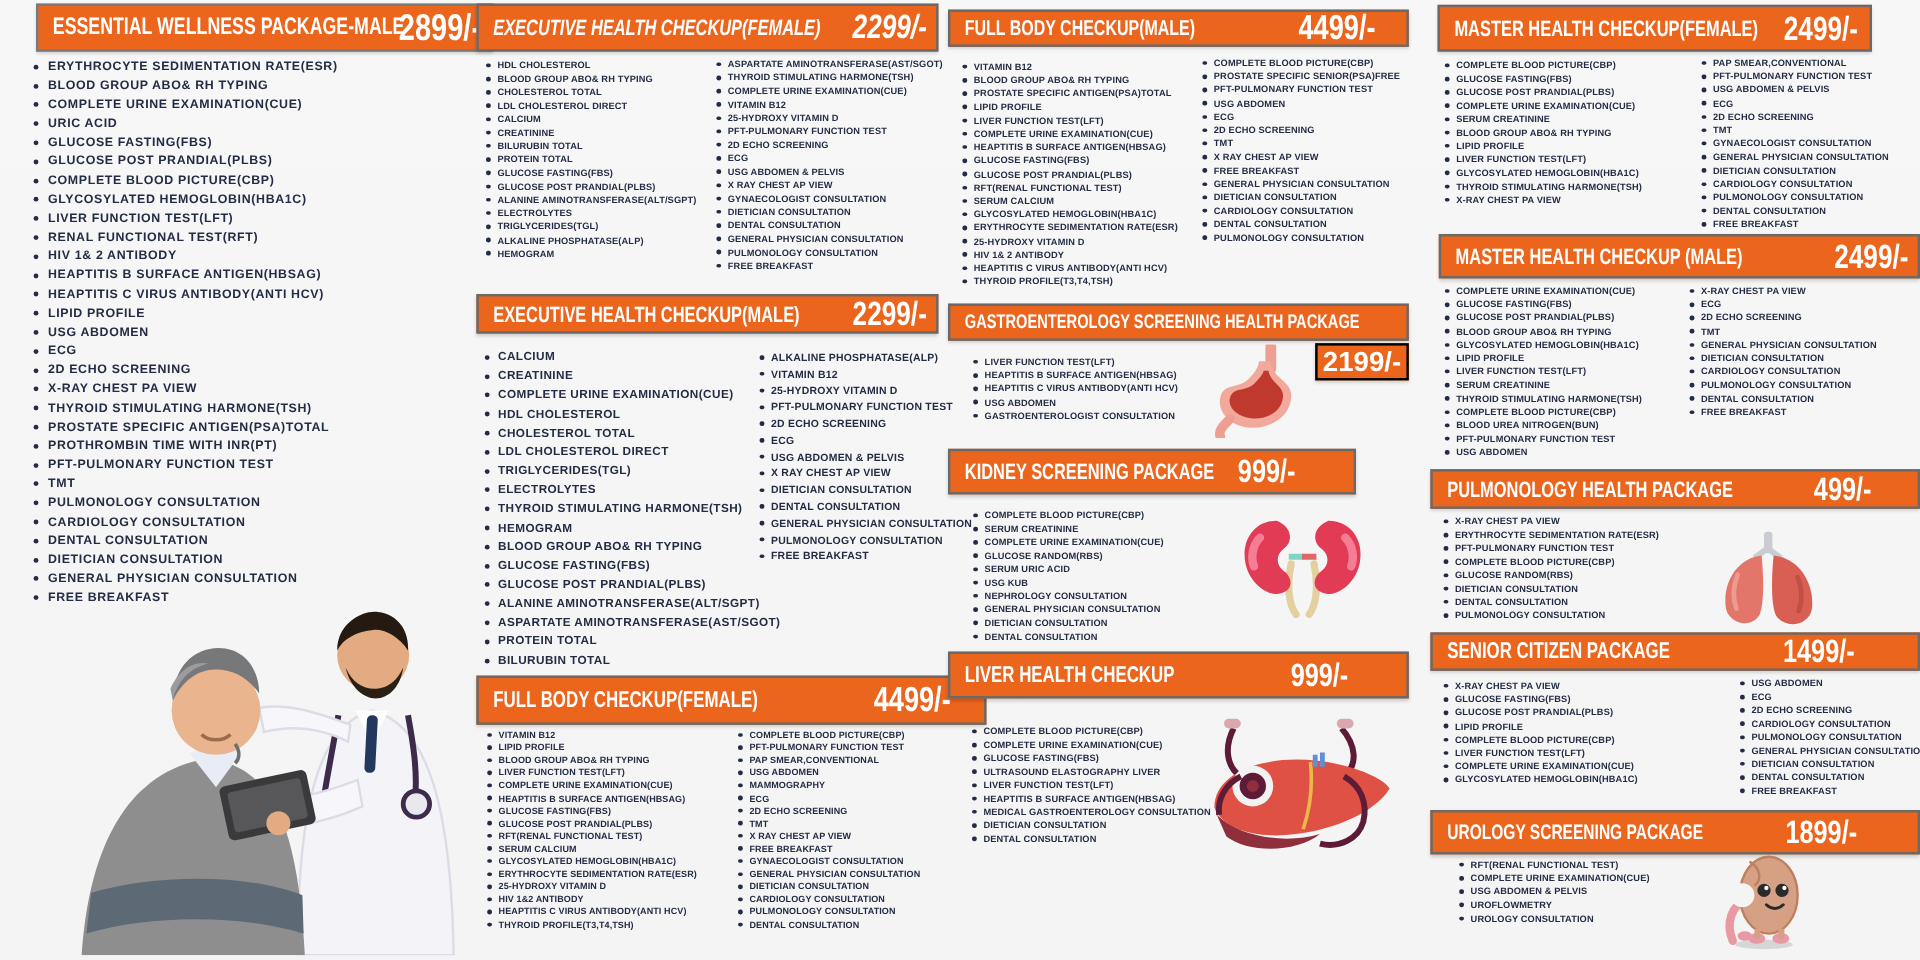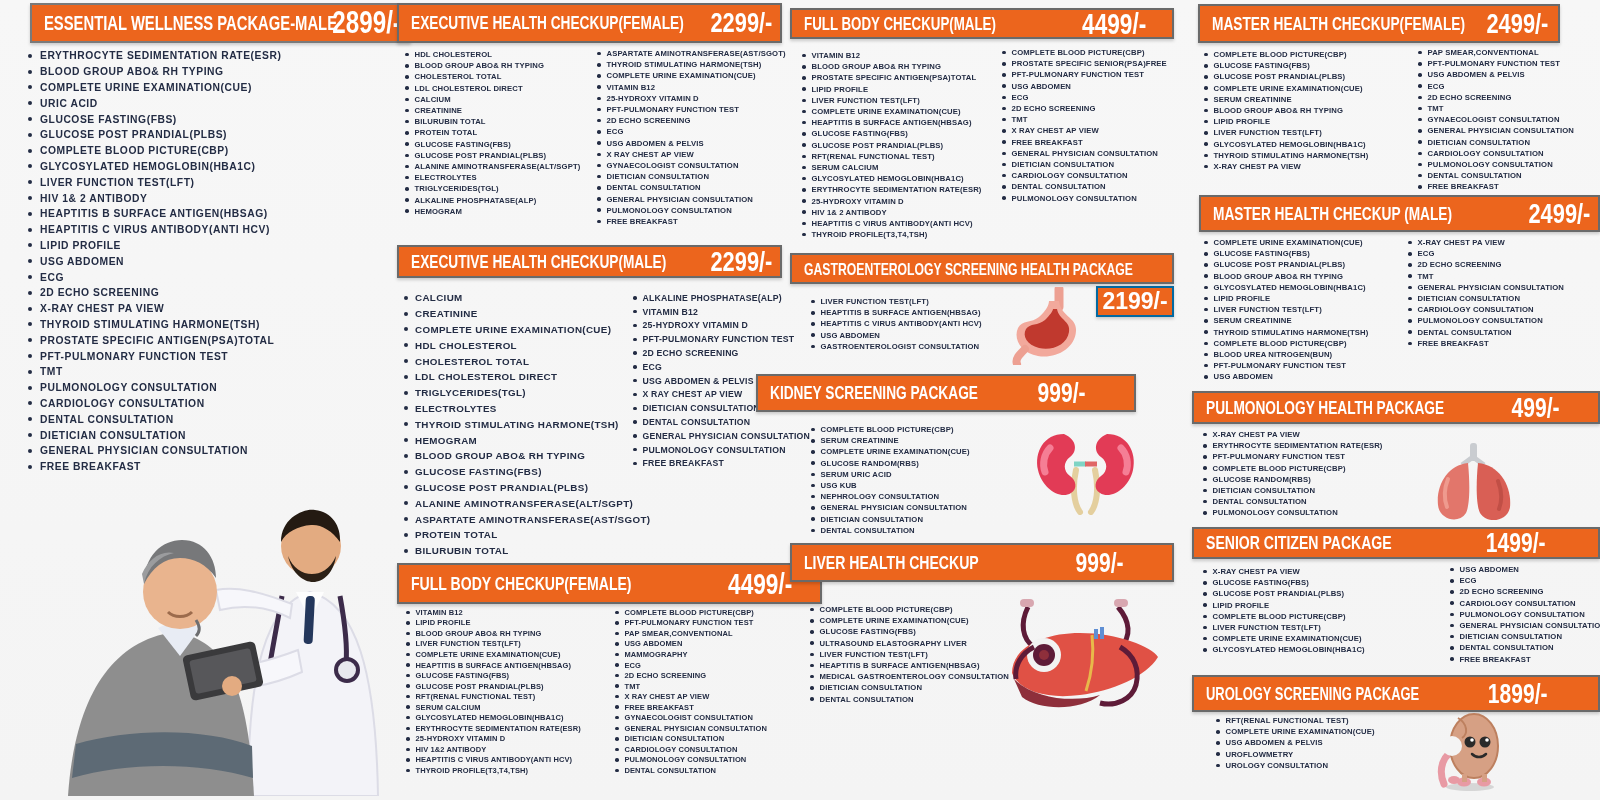--- a/index.html
+++ b/index.html
@@ -14,21 +14,21 @@
   }
   .hdr .t{
     position:absolute;left:12px;top:50%;transform:translateY(-50%) scaleX(.74);
     transform-origin:left center;white-space:nowrap;color:#fff;font-weight:700;
   }
   .hdr .p{
     position:absolute;top:50%;transform:translateY(-50%) scaleX(.78);
     transform-origin:right center;white-space:nowrap;color:#fff;font-weight:700;
   }
   .pricebox{
-    position:absolute;background:#ec651d;border:2px solid #0369a1;box-sizing:border-box;
+    position:absolute;background:#ec651d;border:2px solid #000000;box-sizing:border-box;
     display:flex;align-items:center;justify-content:center;color:#fff;font-weight:700;
     box-shadow:0 2px 3px rgba(0,0,0,.18);
   }
   ul.plist{position:absolute;margin:0;padding:0;list-style:none;}
   ul.plist li{display:flex;align-items:center;font-weight:700;color:#232c44;white-space:nowrap;}
   .blt{flex:none;width:3.5px;height:3.5px;border-radius:50%;background:#232c44;margin-right:6px;}
   .L1 li{height:15.8px;font-size:10.3px;letter-spacing:.55px;}
   .L1 .blt{width:4px;height:4px;margin-right:8px;}
   .L2 li{height:15.8px;font-size:9.8px;letter-spacing:.35px;}
   .L2 .blt{width:4px;height:4px;margin-right:7px;}
@@ -77,20 +77,24 @@
       <li>
         <span class="blt"></span>
         <span>GLYCOSYLATED HEMOGLOBIN(HBA1C)</span>
       </li>
       <li>
         <span class="blt"></span>
         <span>LIVER FUNCTION TEST(LFT)</span>
       </li>
       <li>
         <span class="blt"></span>
+        <span>RENAL FUNCTIONAL TEST(RFT)</span>
+      </li>
+      <li>
+        <span class="blt"></span>
         <span>HIV 1&amp; 2 ANTIBODY</span>
       </li>
       <li>
         <span class="blt"></span>
         <span>HEAPTITIS B SURFACE ANTIGEN(HBSAG)</span>
       </li>
       <li>
         <span class="blt"></span>
         <span>HEAPTITIS C VIRUS ANTIBODY(ANTI HCV)</span>
       </li>
@@ -114,20 +118,24 @@
         <span class="blt"></span>
         <span>X-RAY CHEST PA VIEW</span>
       </li>
       <li>
         <span class="blt"></span>
         <span>THYROID STIMULATING HARMONE(TSH)</span>
       </li>
       <li>
         <span class="blt"></span>
         <span>PROSTATE SPECIFIC ANTIGEN(PSA)TOTAL</span>
+      </li>
+      <li>
+        <span class="blt"></span>
+        <span>PROTHROMBIN TIME WITH INR(PT)</span>
       </li>
       <li>
         <span class="blt"></span>
         <span>PFT-PULMONARY FUNCTION TEST</span>
       </li>
       <li>
         <span class="blt"></span>
         <span>TMT</span>
       </li>
       <li>
@@ -181,21 +189,21 @@
 
       <path d="M288,150 C262,160 236,166 216,168 L220,190 C244,188 270,182 292,172 Z" fill="#f7f7fb" stroke="#dcdce6" stroke-width="2"></path>
       <rect x="176" y="148" width="74" height="46" rx="5" fill="#3a3a3c" transform="rotate(-12 213 171)"></rect>
       <rect x="182" y="154" width="62" height="34" rx="3" fill="#57575a" transform="rotate(-12 213 171)"></rect>
       <circle cx="222" cy="186" r="10" fill="#e3ab81"></circle>
     </svg>
   </div>
 </section>
 
 <section>
-  <div class="hdr" style="left:397px;top:3px;width:385px;height:40px;">
+  <div class="hdr" style="left:397px;top:3px;width:385px;height:40px;font-style:italic;">
     <span class="t" style="font-size:18.5px;">EXECUTIVE HEALTH CHECKUP(FEMALE)</span>
     <span class="p" style="right:8px;font-size:28px;">2299/-</span>
   </div>
   <ul class="plist SM" style="left:405px;top:49px;width:190px;">
       <li>
         <span class="blt"></span>
         <span>HDL CHOLESTEROL</span>
       </li>
       <li>
         <span class="blt"></span>
@@ -758,21 +766,21 @@
     <svg width="80" height="78" viewBox="0 0 80 78">
       <path d="M54,2 L54,20" stroke="#eda092" stroke-width="9" stroke-linecap="round"></path>
       <path d="M54,14 C56,30 72,30 71,44 C70,62 50,72 33,69 C16,66 8,52 13,41 C17,33 27,36 34,30 C41,24 44,18 44,14 Z" fill="#f2a99c"></path>
       <path d="M52,22 C54,33 66,34 64,45 C62,58 47,64 34,61 C22,58 17,49 21,42 C25,36 33,39 40,33 C45,28 48,24 48,22 Z" fill="#c0392e"></path>
       <path d="M20,62 C14,68 10,72 12,77" stroke="#eda092" stroke-width="8" fill="none" stroke-linecap="round"></path>
     </svg>
   </div>
 </section>
 
 <section>
-  <div class="hdr" style="left:756px;top:374px;width:380px;height:38px;">
+  <div class="hdr" style="left:790px;top:374px;width:340px;height:38px;">
     <span class="t" style="font-size:18.5px;">KIDNEY SCREENING PACKAGE</span>
     <span class="p" style="right:48px;font-size:27px;">999/-</span>
   </div>
   <ul class="plist SM" style="left:811px;top:424px;width:260px;">
       <li>
         <span class="blt"></span>
         <span>COMPLETE BLOOD PICTURE(CBP)</span>
       </li>
       <li>
         <span class="blt"></span>

